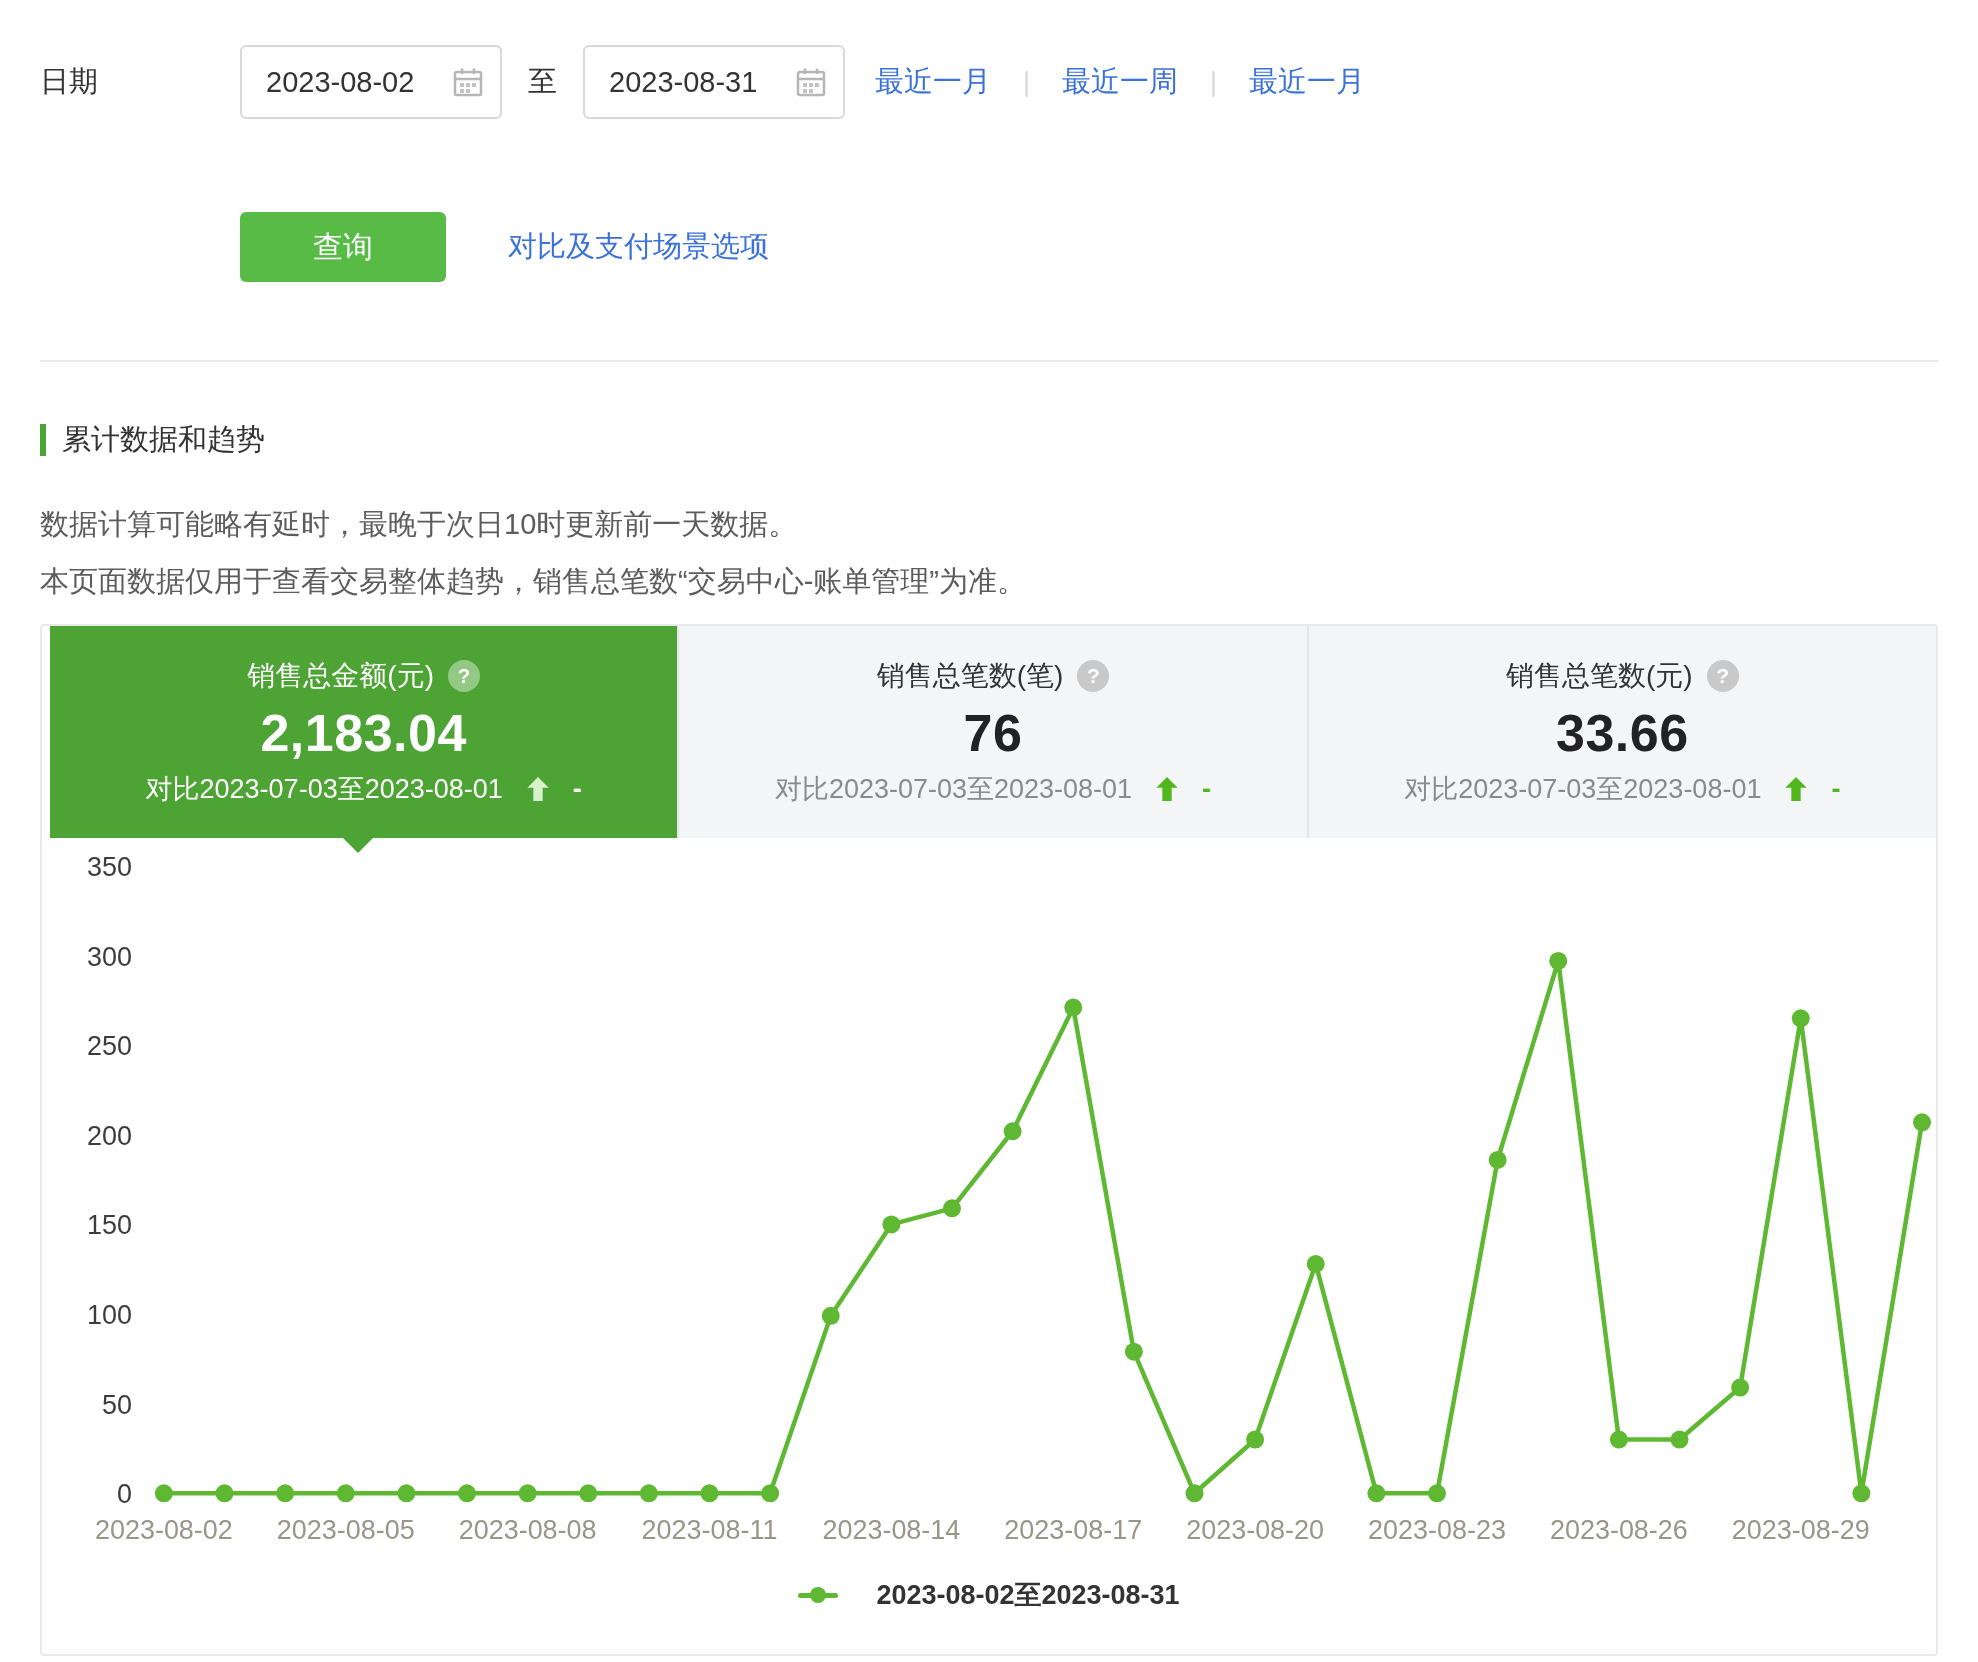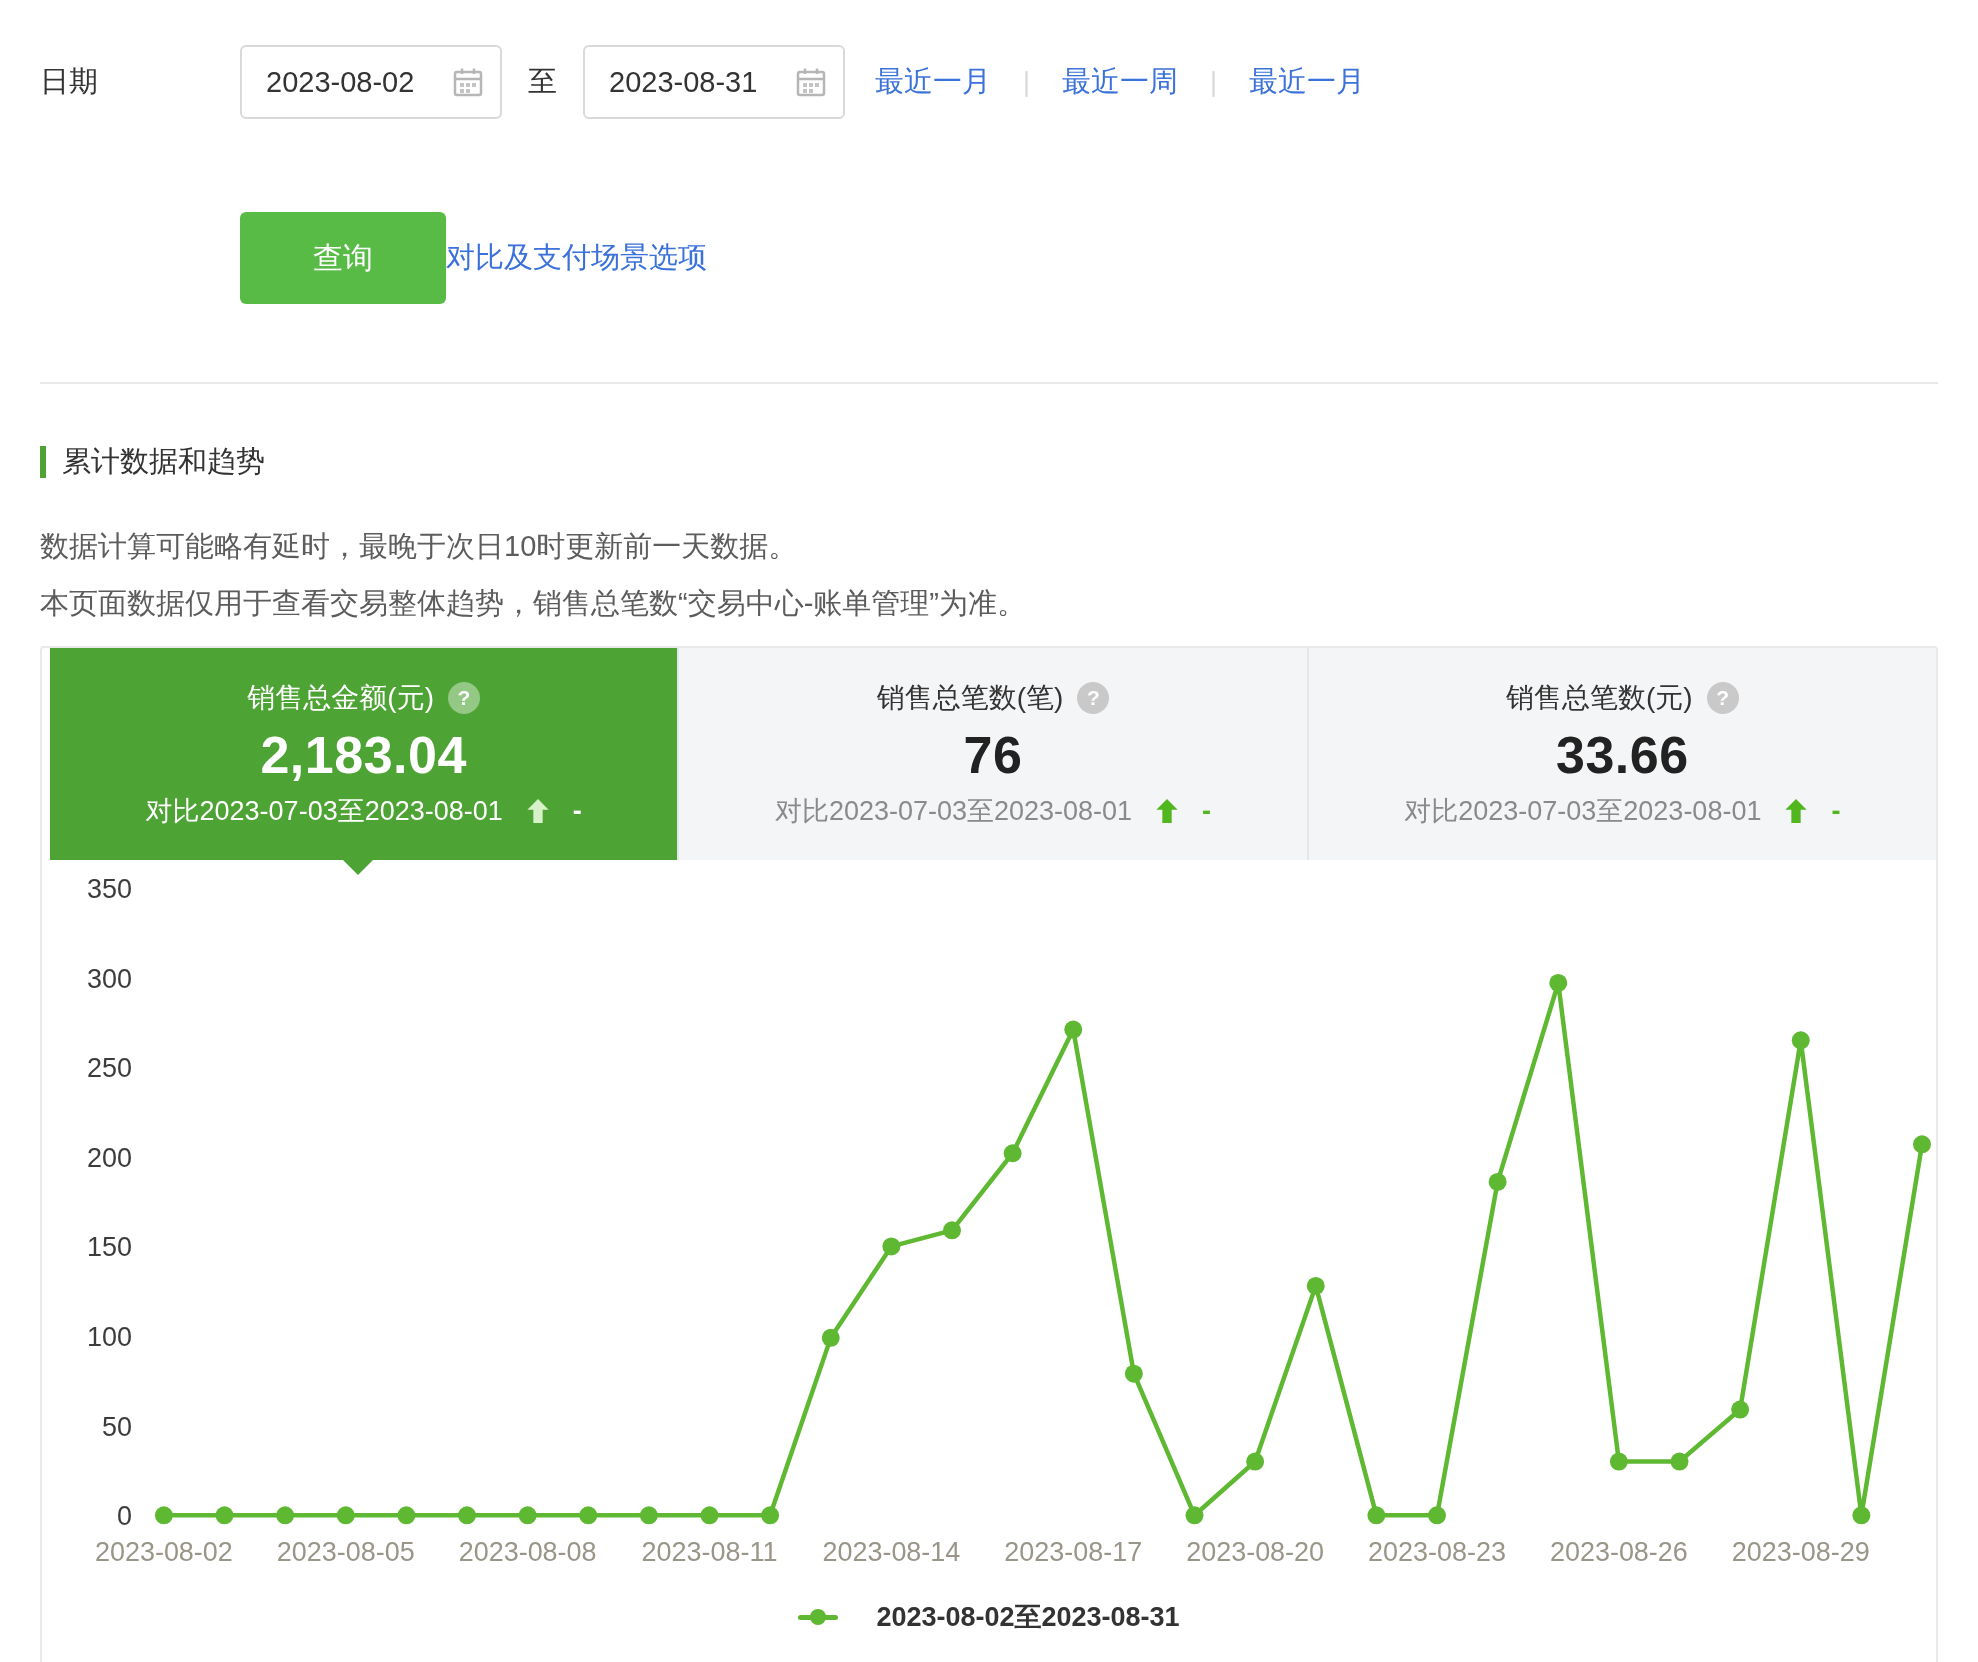--- a/index.html
+++ b/index.html
@@ -22,24 +22,24 @@
   .date-text { font-size:29px; color:#333; }
   .to-label { font-size:29px; margin:0 26px; color:#333; }
   .quick-links { display:flex; align-items:center; margin-left:30px; }
   .quick-link { font-size:29px; color:var(--accent-blue); text-decoration:none; cursor:pointer; }
   .v-sep { color:#d8d8d8; font-size:27px; margin:0 32px; }
 
   
   .action-row { margin-top:92px; display:flex; align-items:center; }
   .action-spacer { width:200px; }
   .query-btn {
-    width:206px; height:92px; background:var(--button-green); border:none; border-radius:6px;
+    width:206px; height:70px; background:var(--button-green); border:none; border-radius:6px;
     color:#fff; font-size:30px; cursor:pointer; font-family:inherit;
   }
-  .options-link { font-size:29px; color:var(--accent-blue); text-decoration:none; cursor:pointer;text-align:right; }
+  .options-link { margin-left:62px; font-size:29px; color:var(--accent-blue); text-decoration:none; cursor:pointer;text-align:right; }
 
   .divider { margin-top:78px; height:2px; background:#e9e9e9; }
 
   
   .section-header { margin-top:58px; display:flex; align-items:center; }
   .section-bar { width:6px; height:32px; background:var(--card-green); margin-right:16px; }
   .section-title { font-size:29px; color:#333; }
   .notes { margin-top:36px; }
   .note { font-size:29px; color:#5c5c5c; line-height:57px; }
 

